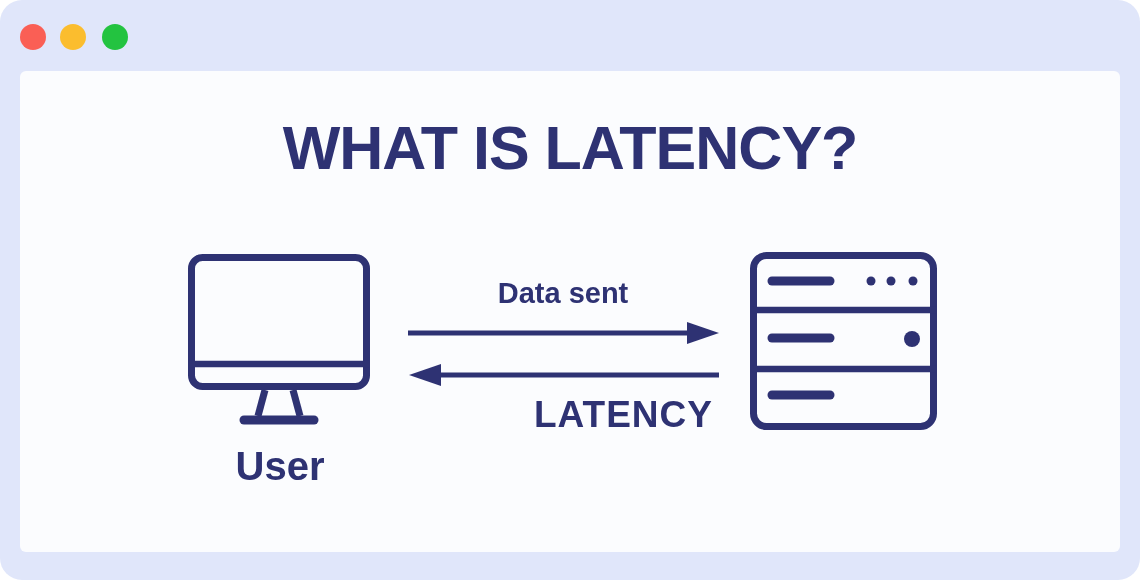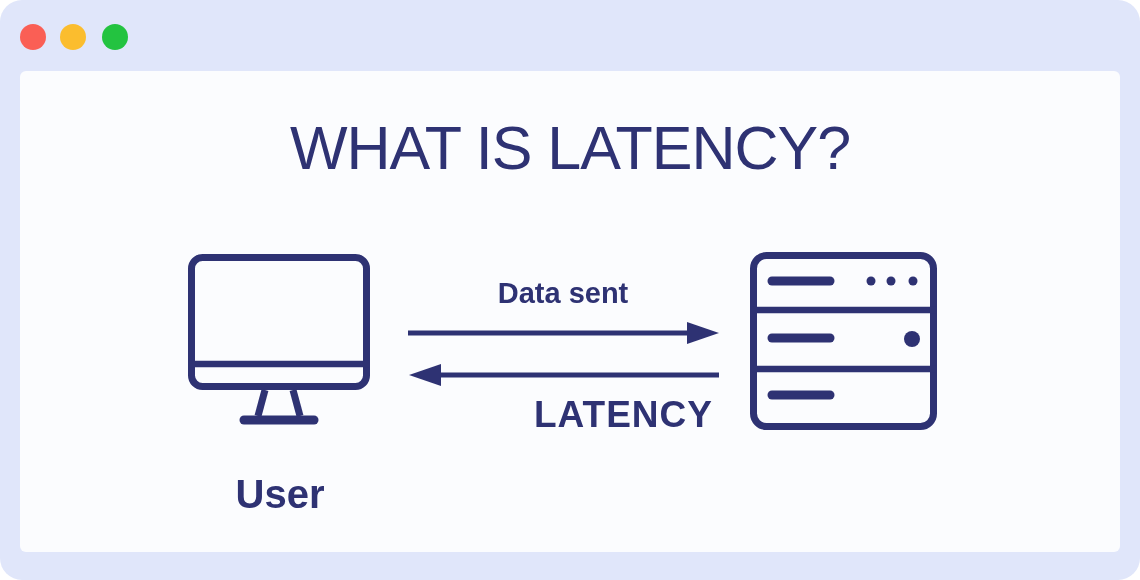--- a/index.html
+++ b/index.html
@@ -33,34 +33,34 @@
   .light.yellow{left:60px;background:var(--yellow);}
   .light.green{left:102px;background:var(--green);}
   .content-card{
     position:absolute;left:20px;top:71px;width:1100px;height:481px;
     background:var(--card);
     border-radius:6px;
   }
   .page-title{
     position:absolute;left:20px;top:116px;width:1100px;
     text-align:center;
-    font-size:61px;line-height:64px;font-weight:normal;
+    font-size:61px;line-height:64px;font-weight:bold;
     letter-spacing:-1px;
     color:var(--ink);
   }
   .node-icon{position:absolute;}
   .monitor-icon{left:185px;top:250px;}
   .server-icon{left:748px;top:248px;}
   .node-label{
     position:absolute;top:444px;
     text-align:center;
     font-size:40px;line-height:44px;font-weight:bold;
     color:var(--ink);
   }
-  .node-label.user{left:185px;width:190px;margin-top:28px;}
+  .node-label.user{left:185px;width:190px;}
   .node-label.server{left:748px;width:192px;}
   .flow-label{
     position:absolute;left:413px;width:300px;text-align:center;
     font-weight:bold;color:var(--ink);
   }
   .flow-label.top{top:275px;font-size:29px;line-height:36px;}
   .flow-label.bottom{top:395px;font-size:37px;line-height:40px;letter-spacing:1px;text-align:right;}
   .arrows{position:absolute;left:406px;top:321px;}
   .stroke{stroke:var(--ink);fill:none;}
   .fill{fill:var(--ink);stroke:none;}

